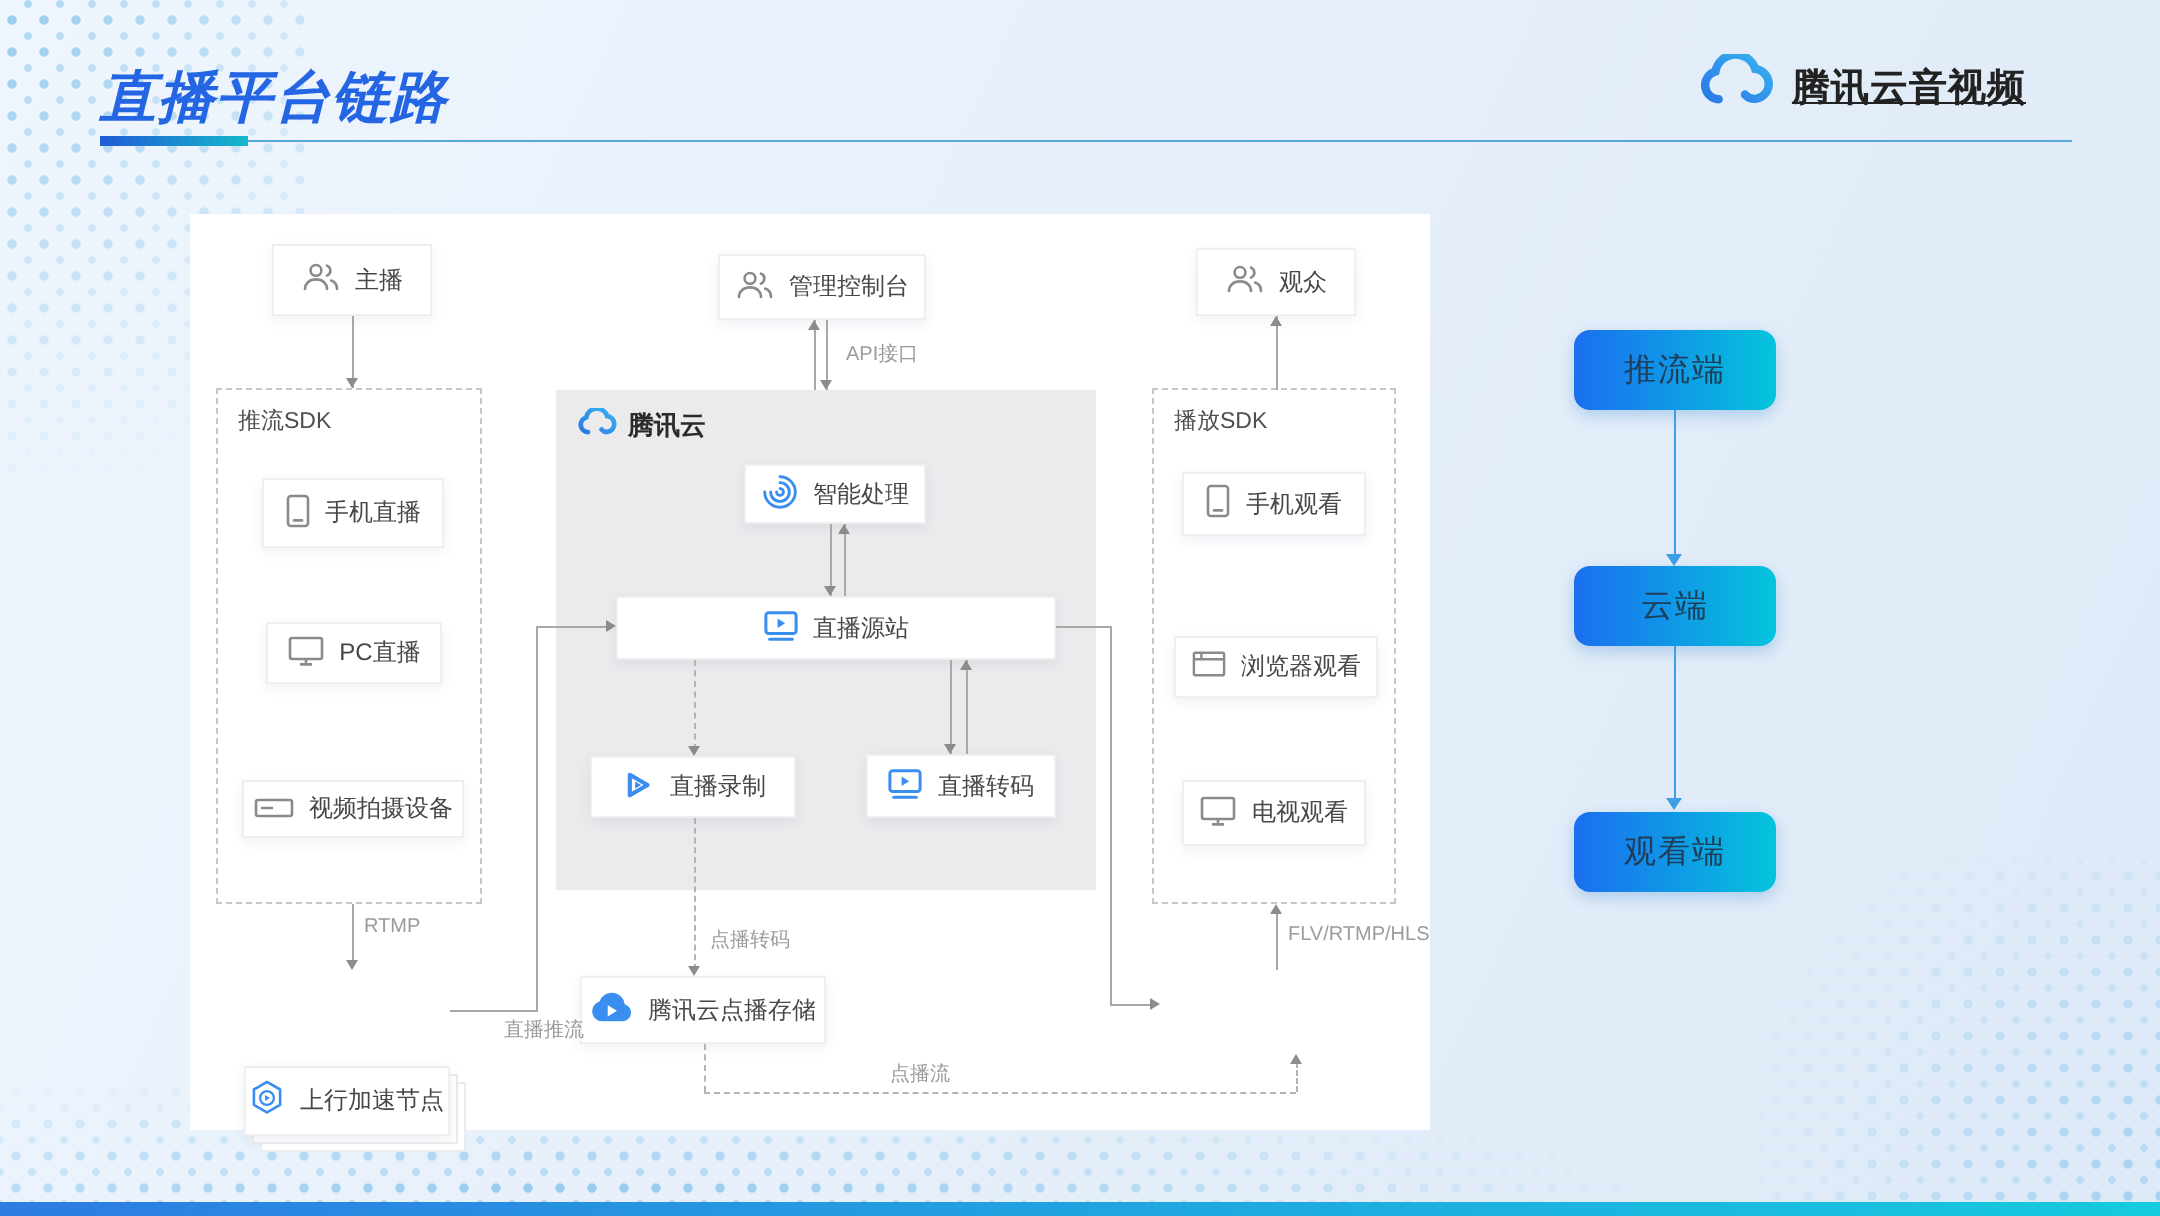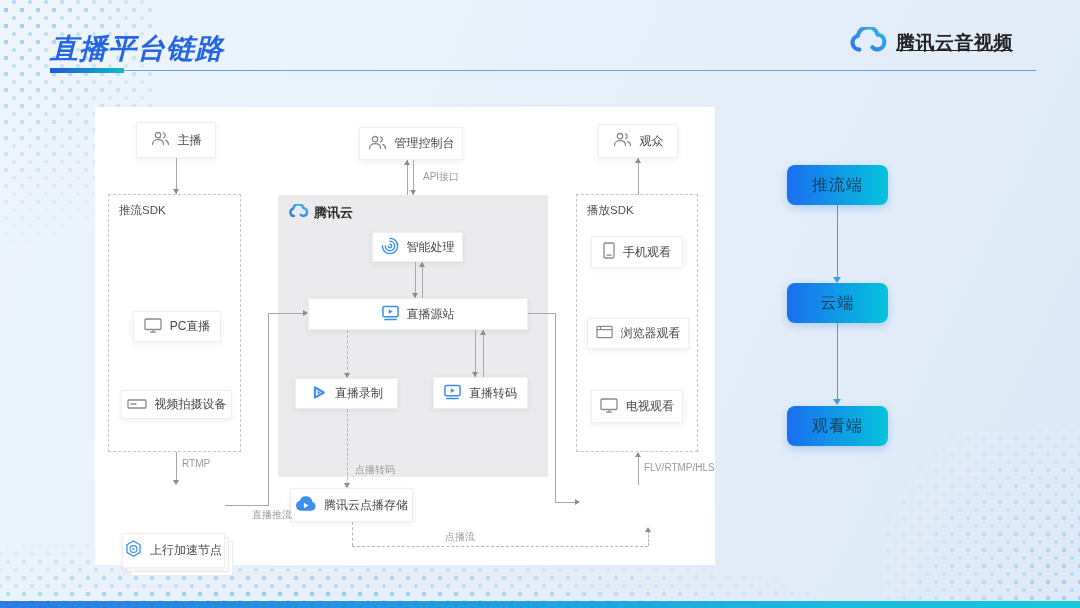--- a/index.html
+++ b/index.html
@@ -25,21 +25,21 @@
   .rule-thin { position:absolute; left:124px; top:70px; width:912px; height:1px; background:#59a7de; }
   .brand { position:absolute; left:848px; top:27px; display:flex; align-items:center; gap:8px; }
   .brand-text { font-size:19px; font-weight:700; color:#222; letter-spacing:.5px;text-decoration:underline; }
   
   .panel { position:absolute; left:95px; top:107px; width:620px; height:458px; background:#ffffff; }
   
   .node { position:absolute; background:#fff; border:1px solid #efefef; box-shadow:0 2px 6px rgba(40,70,110,.08);
     display:flex; align-items:center; justify-content:center; gap:8px; font-size:12px; color:#474747; }
   .sdk-box { position:absolute; border:1px dashed #c6c6c6; }
   .sdk-label { position:absolute; left:10px; top:8px; font-size:11.5px; color:#4f4f4f; }
-  .gray-zone { position:absolute; left:183px; top:88px; width:270px; height:282px; background:#ebebed; }
+  .gray-zone { position:absolute; left:183px; top:88px; width:270px; height:250px; background:#ebebed; }
   .gz-head { position:absolute; left:10px; top:9px; display:flex; align-items:center; gap:5px; font-size:13px; font-weight:700; color:#2b2b2b; }
   .stack { position:absolute;margin-top:48px; }
   .stack .layer { position:absolute; background:#fff; border:1px solid #ececec; width:100%; height:100%; }
   .stack .l1 { left:4px; top:4px; } .stack .l2 { left:8px; top:8px; }
   .stack .node { position:absolute; left:0; top:0; width:100%; height:100%; }
   .ln { position:absolute; background:#a8a8a8; }
   .dsh-v { position:absolute; width:0; border-left:1px dashed #b4b4b4; }
   .dsh-h { position:absolute; height:0; border-top:1px dashed #b4b4b4; }
   .ah { position:absolute; width:0; height:0; }
   .ah-d { border-left:3.5px solid transparent; border-right:3.5px solid transparent; border-top:5px solid #8c8c8c; }
@@ -128,20 +128,27 @@
     <div class="node" style="left:264px;top:20px;width:104px;height:33px;">
       <span><svg width="19" height="15" viewBox="0 0 19 15" fill="none" stroke="#8a8a8a" stroke-width="1.3" stroke-linecap="round">
             <circle cx="7" cy="4.2" r="2.7"></circle>
             <path d="M1.5 13.5c0-3 2.4-4.8 5.5-4.8s5.5 1.8 5.5 4.8"></path>
             <path d="M12.5 1.8a2.7 2.7 0 0 1 0 5"></path>
             <path d="M14.6 9.3c1.7.6 2.9 2 2.9 4.2"></path>
           </svg></span>
       <span>管理控制台</span>
     </div>
 
+    <div class="node" style="left:36px;top:132px;width:91px;height:35px;">
+      <span><svg width="12" height="17" viewBox="0 0 12 17" fill="none" stroke="#8a8a8a" stroke-width="1.3">
+            <rect x="1" y="1" width="10" height="15" rx="1.5"></rect>
+            <path d="M4 13.2h4" stroke-linecap="round"></path>
+          </svg></span>
+      <span>手机直播</span>
+    </div>
     <div class="node" style="left:38px;top:204px;width:88px;height:31px;">
       <span><svg width="18" height="15" viewBox="0 0 18 15" fill="none" stroke="#8a8a8a" stroke-width="1.3">
             <rect x="1" y="1" width="16" height="10.5" rx="1"></rect>
             <path d="M6 14.2h6M9 11.5v2.7"></path>
           </svg></span>
       <span>PC直播</span>
     </div>
     <div class="node" style="left:26px;top:283px;width:111px;height:29px;">
       <span><svg width="20" height="10" viewBox="0 0 20 10" fill="none" stroke="#8a8a8a" stroke-width="1.3">
             <rect x="1" y="1" width="18" height="8" rx="1"></rect>

